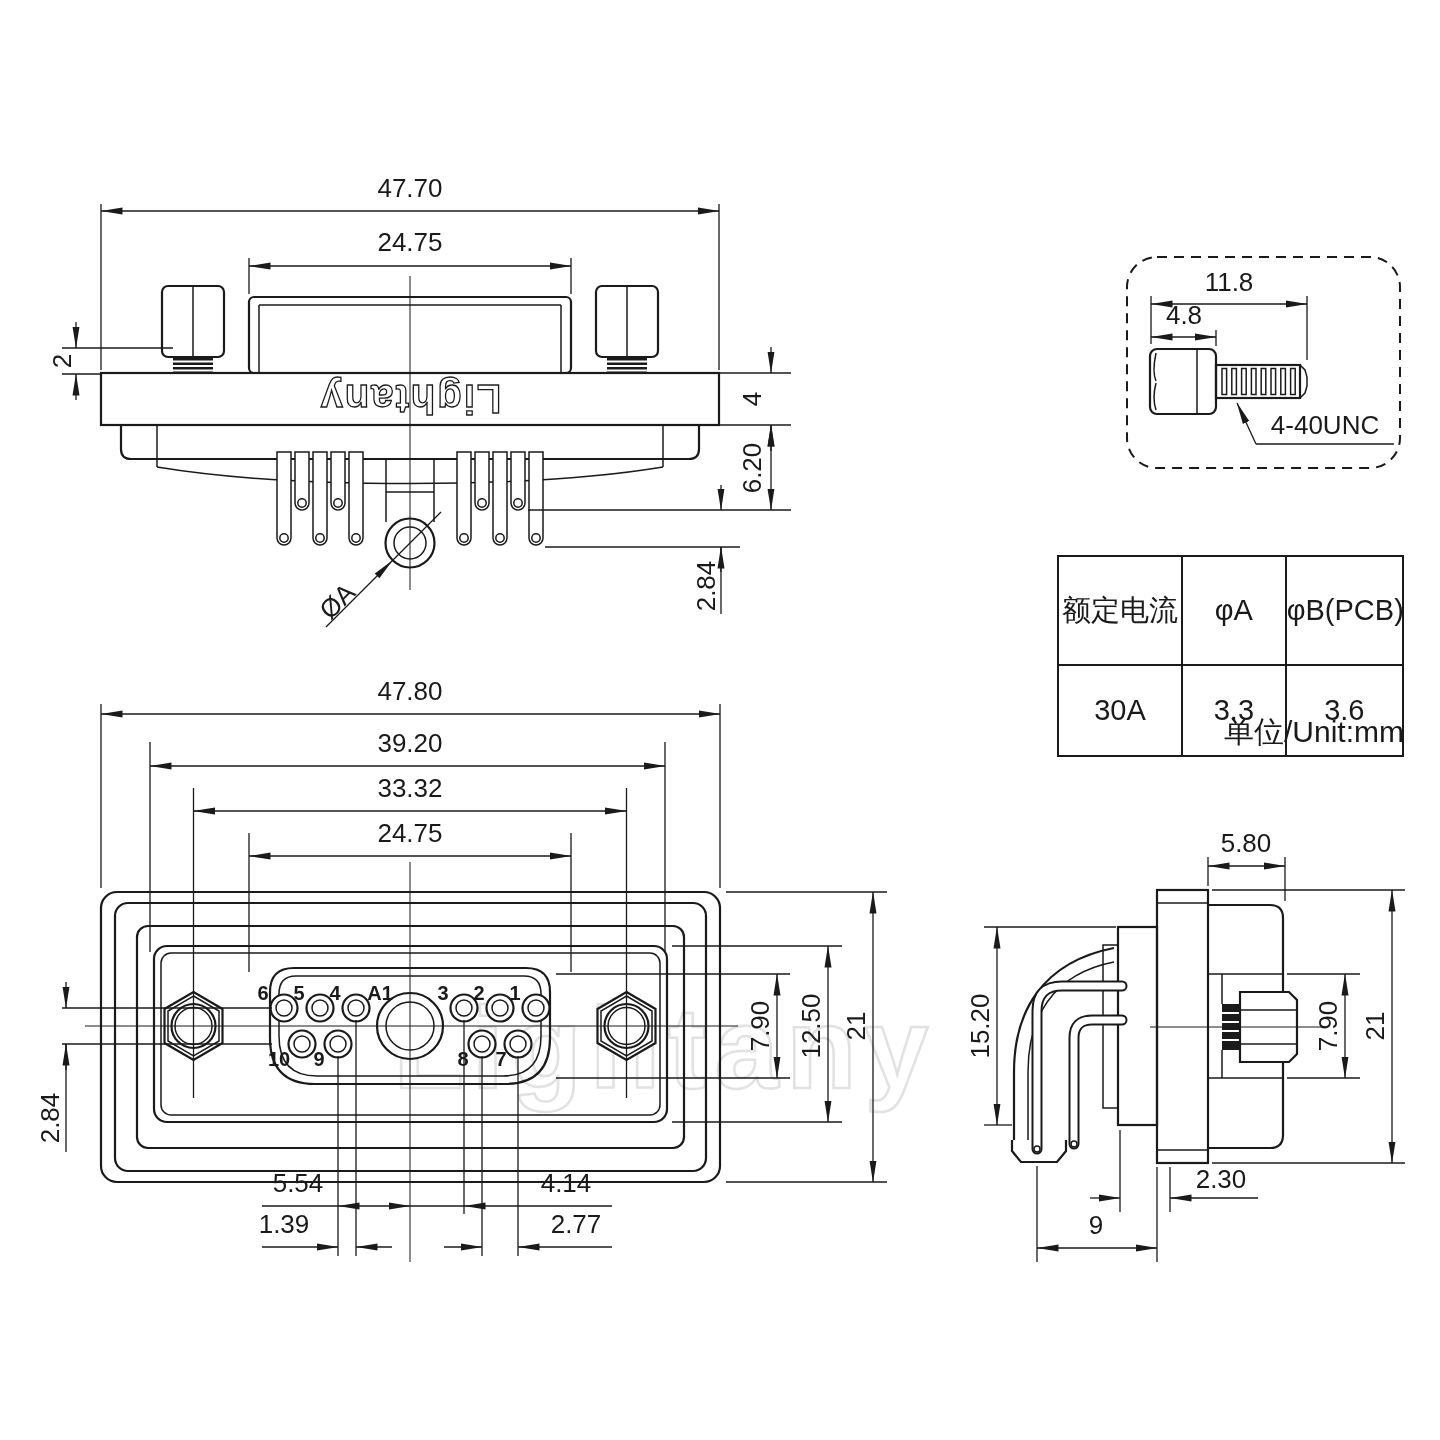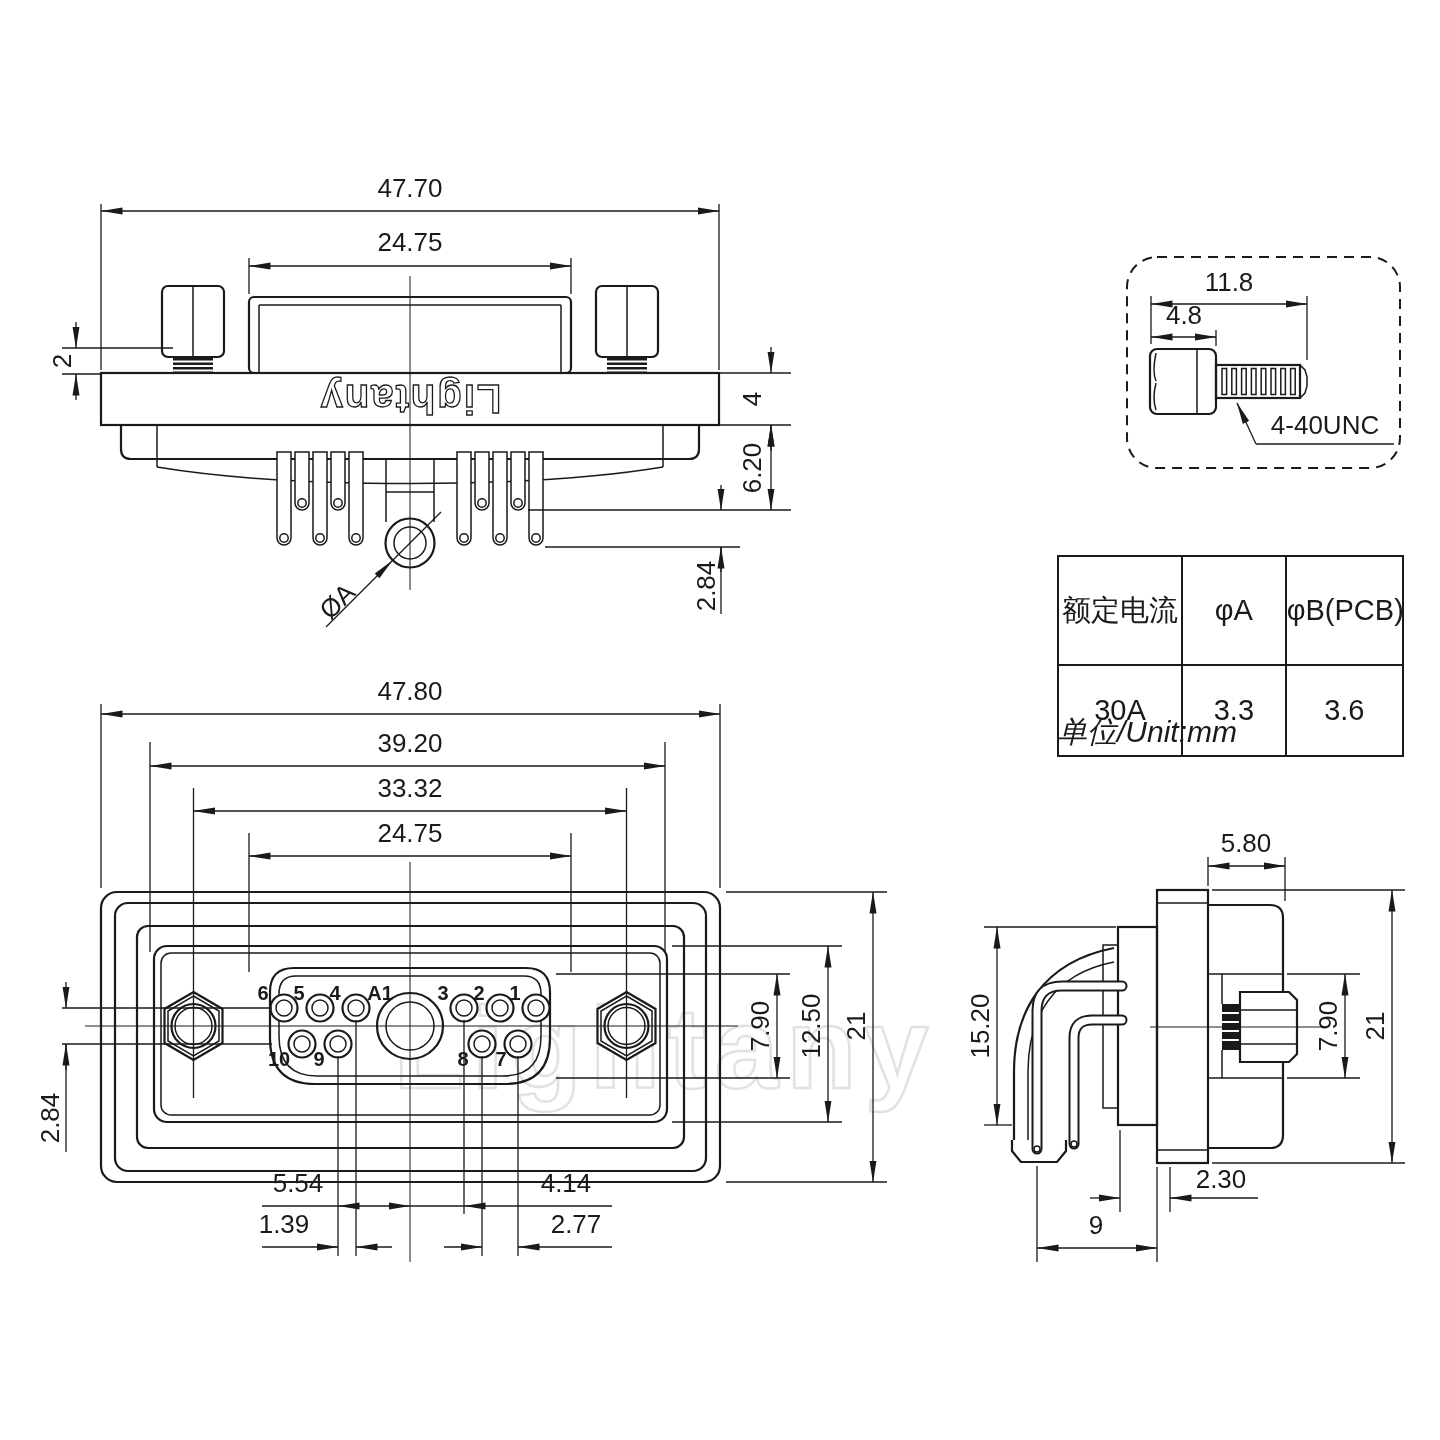--- a/index.html
+++ b/index.html
@@ -17,22 +17,22 @@
   .pinlbl{font-size:20px;font-weight:bold;text-anchor:middle;}
   .brand{font-size:40px;font-weight:bold;letter-spacing:2px;fill:none;stroke:#1a1a1a;stroke-width:1.3;text-anchor:middle;}
   .wm{font-size:115px;font-weight:bold;letter-spacing:8px;fill:none;stroke:#e2e2e2;stroke-width:2.5;text-anchor:middle;}
   .thread{fill:#1a1a1a;stroke:none;}
   .tw{stroke:#fff;stroke-width:2;fill:none;}
   
   #spec-table{position:absolute;left:1057px;top:507px;width:347px;height:202px;
               border-collapse:collapse;table-layout:fixed;font-size:29px;color:#1a1a1a;margin-top:48px;}
   #spec-table td,#spec-table th{border:2.5px solid #1a1a1a;text-align:center;vertical-align:middle;
               font-weight:normal;padding:0;}
-  #unit-note{position:absolute;left:1057px;top:712px;width:347px;text-align:left;
-             font-size:30px;color:#1a1a1a;font-style:italic;}
+  #unit-note{position:absolute;left:1057px;top:712px;width:347px;text-align:right;
+             font-size:30px;color:#1a1a1a;}
 </style>
 </head>
 <body>
 
 <div id="stage">
 
 <svg width="1440" height="1440" viewBox="0 0 1440 1440">
   <defs>
     <marker id="ma" markerWidth="22" markerHeight="9" refX="21.5" refY="4.5" orient="auto-start-reverse" markerUnits="userSpaceOnUse">
       <path d="M22,4.5 L0,1 L0,8 Z" fill="#1a1a1a"></path>

